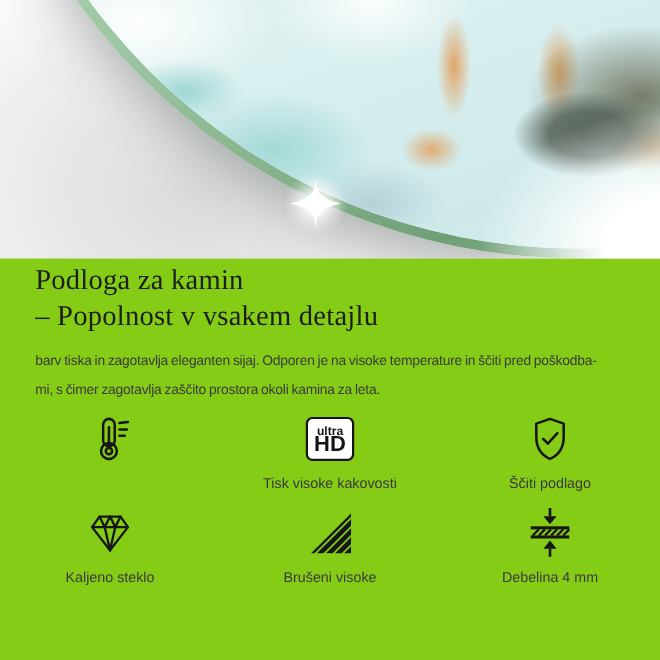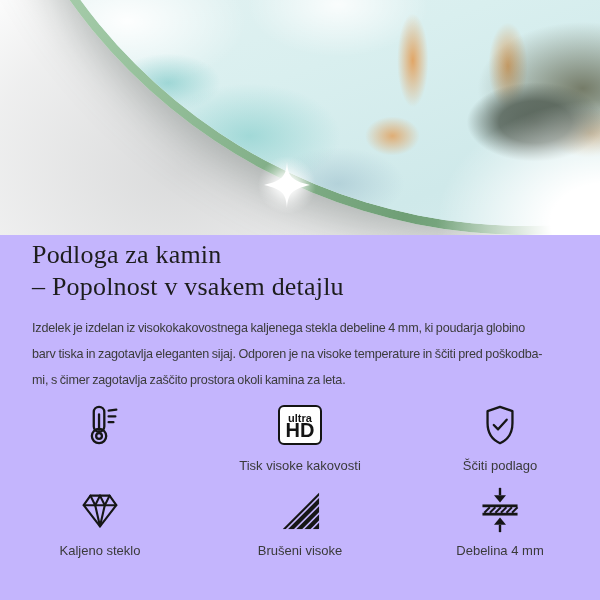--- a/index.html
+++ b/index.html
@@ -1,17 +1,17 @@
 <!DOCTYPE html>
 <html><head>
 <meta charset="utf-8">
 <style>
   * { margin:0; padding:0; box-sizing:border-box; }
   html,body { width:600px; background:#ffffff; font-family:"Liberation Sans", sans-serif; }
-  .page { width:600px; height:600px; background:#c4b5fd; overflow:hidden; position:relative; }
+  .page { width:600px; height:600px; background:#84cc16; overflow:hidden; position:relative; }
 
   
   .hero { position:relative; width:600px; height:235px; background:#ffffff; overflow:hidden; }
 
   .hero-shadow { position:absolute; left:-150px; top:-40px; width:660px; height:470px;
     background:radial-gradient(ellipse at 50% 45%, rgba(118,121,123,0.27) 0%, rgba(118,121,123,0.12) 42%, rgba(118,121,123,0) 66%); }
 
   .disc { position:absolute; left:-35px; top:-887px; width:1122px; height:1122px; border-radius:50%;
     background:linear-gradient(115deg, #e4efe0 0%, #9dc6a2 35%, #6f9f76 58%, #bcd9c0 82%, #e8f2e8 100%);
     box-shadow:0 24px 48px -8px rgba(92,102,97,0.45); }
@@ -84,21 +84,20 @@
     </div>
   </div>
 
   <div class="content">
     <h1 class="title">
       <span style="display:block">Podloga za kamin</span>
       <span style="display:block">– Popolnost v vsakem detajlu</span>
     </h1>
 
     <div class="desc">
-      <div class="desc-line">Izdelek je izdelan iz visokokakovostnega kaljenega stekla debeline 4 mm, ki poudarja globino</div>
       <div class="desc-line">barv tiska in zagotavlja eleganten sijaj. Odporen je na visoke temperature in ščiti pred poškodba-</div>
       <div class="desc-line">mi, s čimer zagotavlja zaščito prostora okoli kamina za leta.</div>
     </div>
   </div>
 
   <div class="features">
 
     <div class="feature">
       <div class="icon-box">
         <svg viewBox="0 0 48 48" width="46" height="46" fill="none" stroke="#161616" stroke-width="2.4" stroke-linecap="round">

